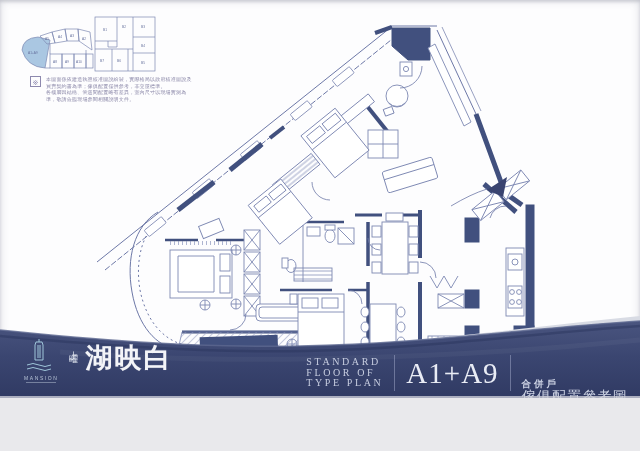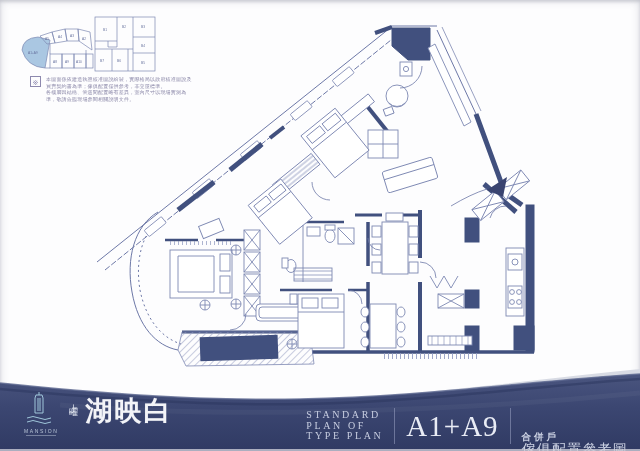--- a/index.html
+++ b/index.html
@@ -1,16 +1,16 @@
 <!DOCTYPE html>
 <html><head>
 <meta charset="utf-8">
 <style>
   html,body{margin:0;padding:0;background:#e9e9ec;}
-  .page{position:relative;width:640px;height:451px;background:#fdfdfe;overflow:hidden;
+  .page{position:relative;width:640px;height:398px;background:#fdfdfe;overflow:hidden;
         font-family:"Liberation Sans","DejaVu Sans",sans-serif;
         box-shadow:inset 0 0 10px rgba(70,75,100,.20), inset 0 2px 3px rgba(70,75,100,.18);}
   svg{display:block}
   
   .keyplan-fan{position:absolute;left:20px;top:26px;}
   .keyplan-square{position:absolute;left:94px;top:16px;}
   .kp-label{font-size:3.2px;fill:#66719e;}
   
   .disclaimer{position:absolute;left:30px;top:76px;display:flex;gap:5px;align-items:flex-start;}
   .disc-icon{width:11px;height:11px;border:1px solid #8d89ae;color:#8d89ae;font-size:7px;
@@ -344,21 +344,21 @@
       </div>
       <div class="brand-vert">
         <span style="writing-mode:vertical-rl;letter-spacing:3px;">上曜</span>
       </div>
       <div class="title">湖映白</div>
     </div>
 
     <div class="f-right">
       <div class="std">
         <div>STANDARD</div>
-        <div>PLAN OF</div>
+        <div>FLOOR OF</div>
         <div>TYPE PLAN</div>
       </div>
       <div class="vdiv"></div>
       <div class="unit">A1+A9</div>
       <div class="vdiv"></div>
       <div class="cnblk">
         <div class="cn1">合併戶</div>
         <div class="cn2">傢俱配置參考圖</div>
       </div>
     </div>

